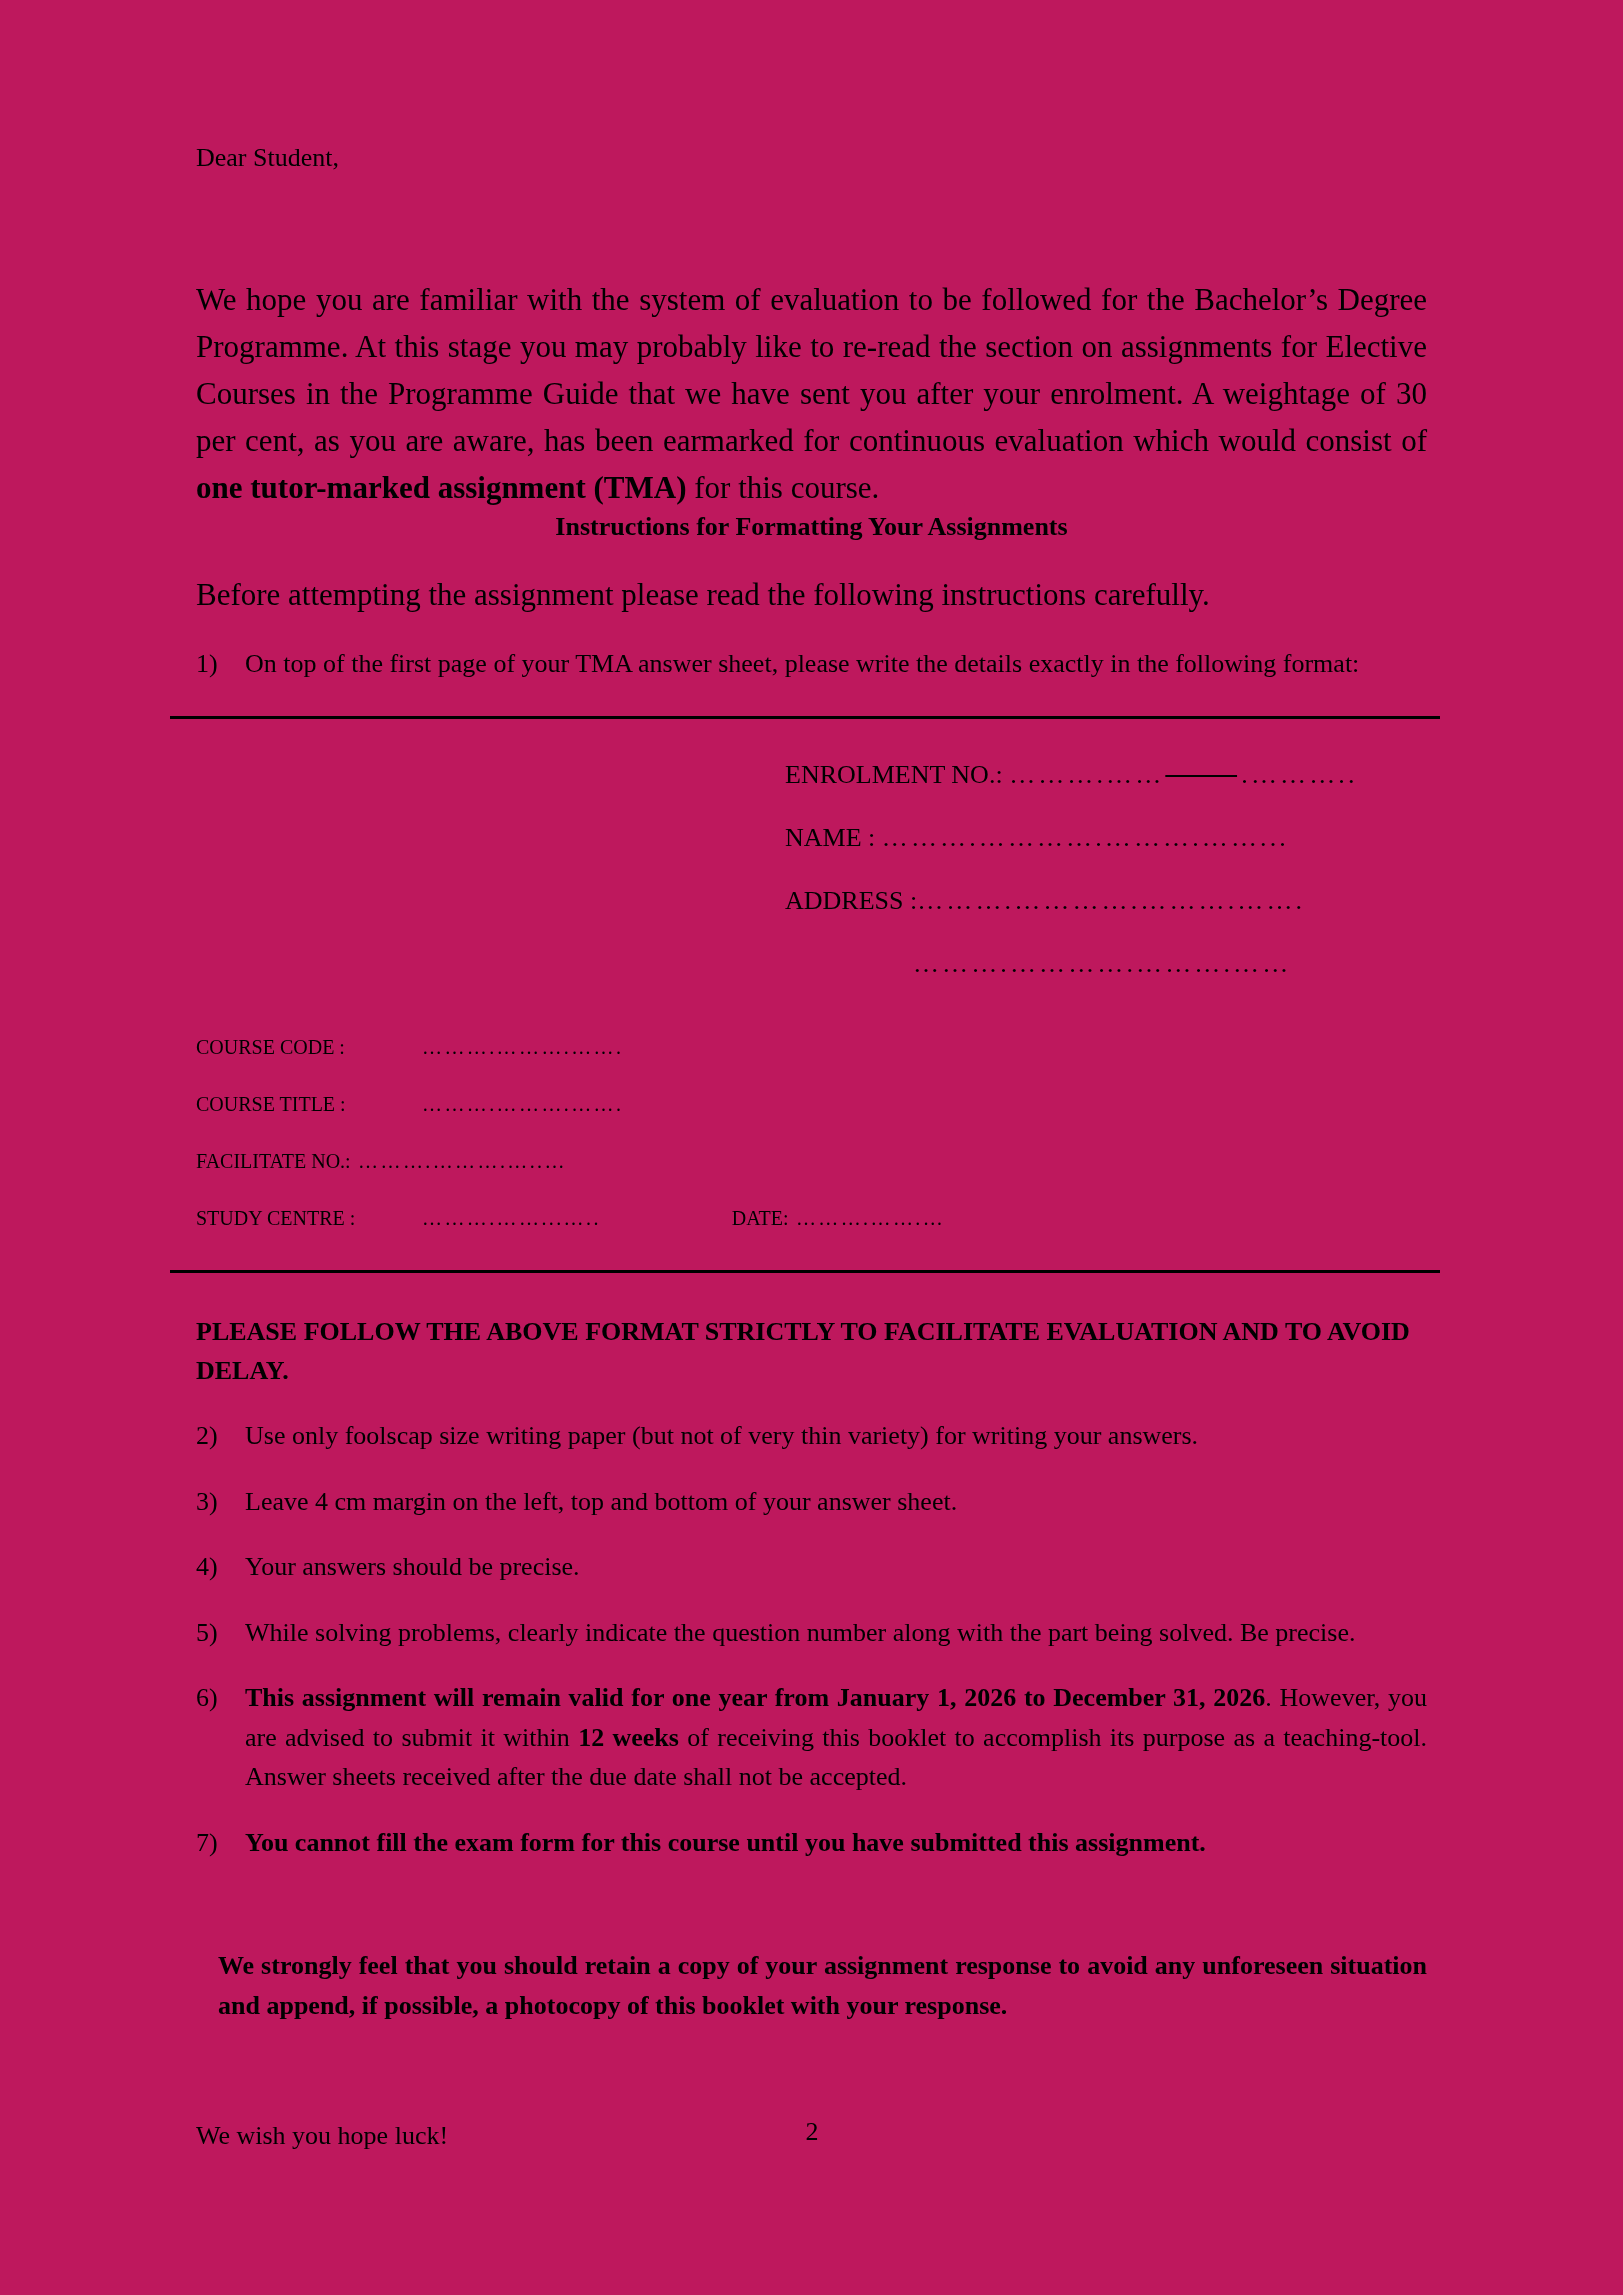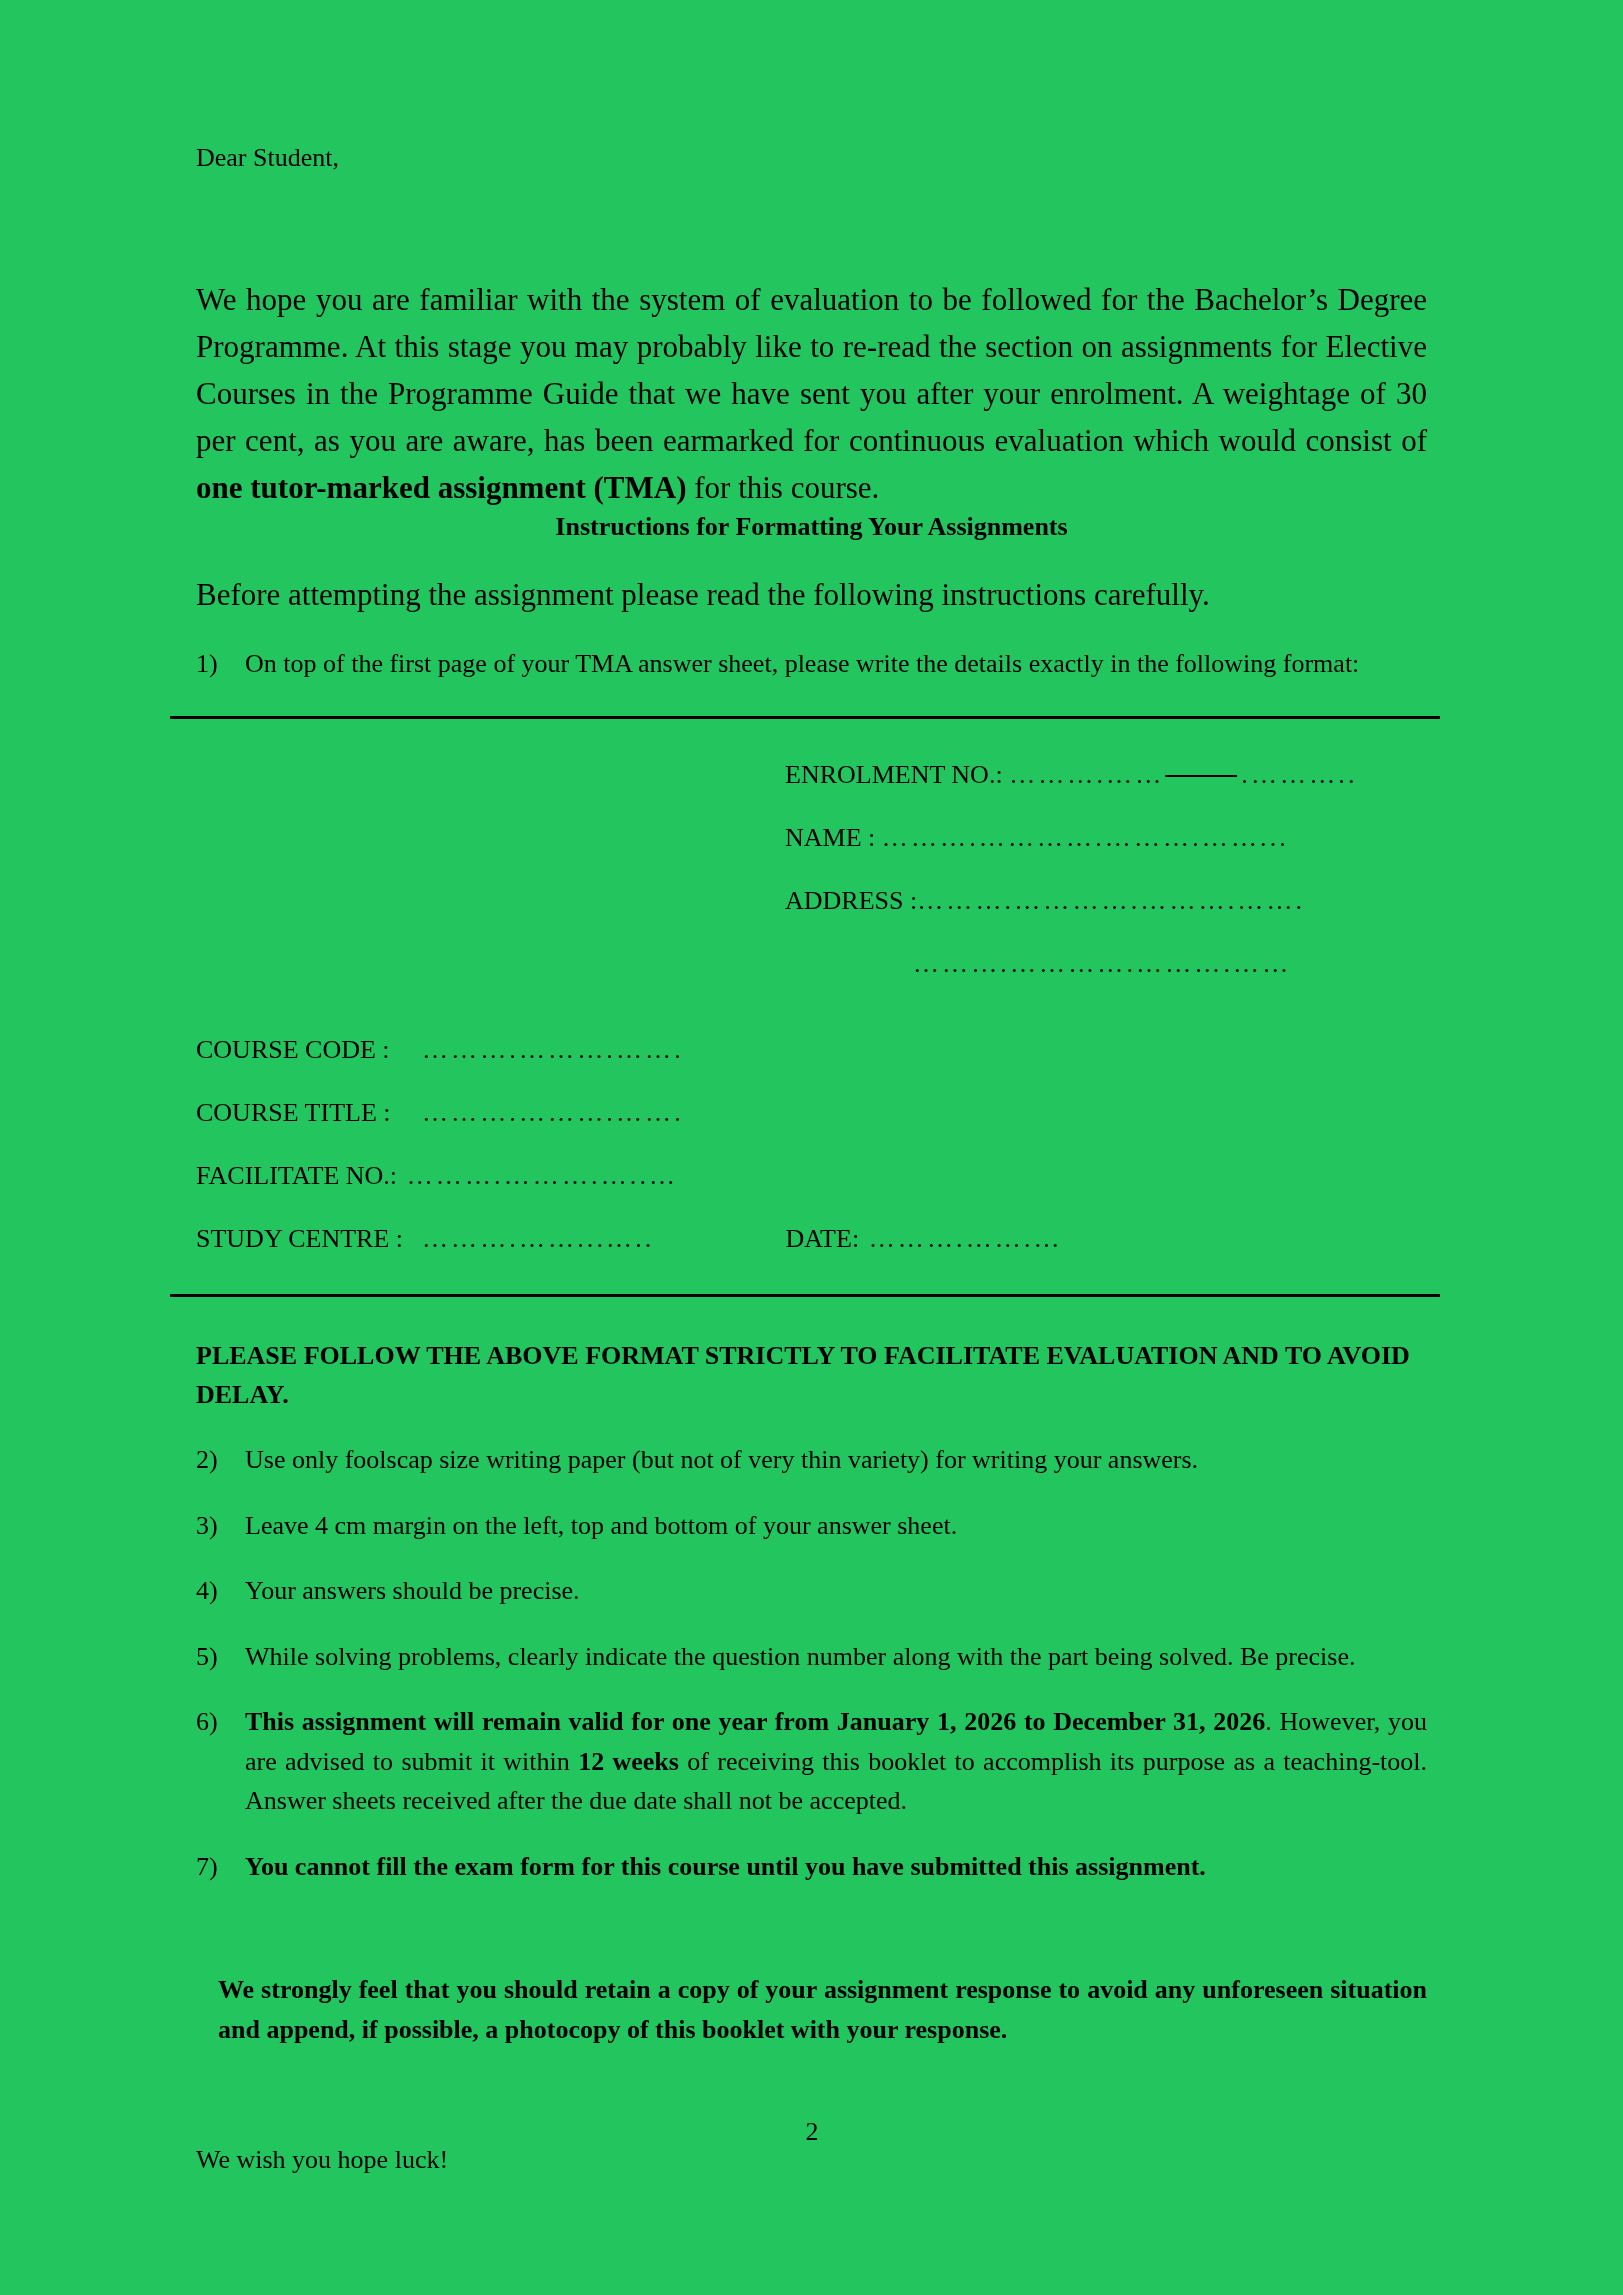--- a/index.html
+++ b/index.html
@@ -9,21 +9,21 @@
   }
   body {
     font-family: "Liberation Serif", "DejaVu Serif", serif;
     color: #000000;
   }
 
   .page {
     position: relative;
     width: 1624px;
     height: 2295px;
-    background: #22c55e;
+    background: #be185d;
     box-sizing: border-box;
     padding: 0;
     overflow: hidden;
   }
 
   
   .content {
     position: absolute;
     left: 196px;
     top: 0;
@@ -105,21 +105,21 @@
     margin-top: 37px;
     white-space: nowrap;
   }
   .form-right .frow:first-child { margin-top: 43px; }
   .form-right .frow.cont {
     padding-left: 128px;
   }
 
   
   .form-left {
-    font-size: 26px;
+    font-size: 20px;
     line-height: 1.0;
     margin-top: 60px;
   }
   .form-left .frow {
     margin-top: 37px;
     white-space: nowrap;
   }
   .form-left .frow:first-child { margin-top: 0; }
   
   .w-course { display: inline-block; width: 226px; }

